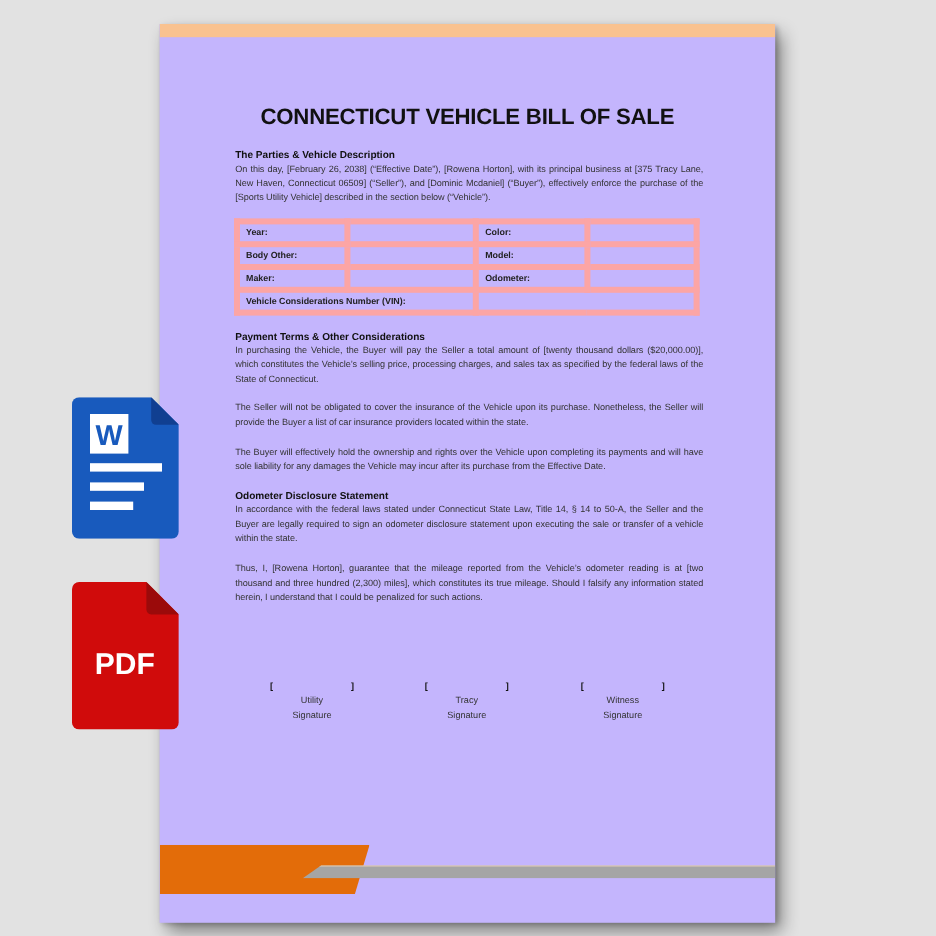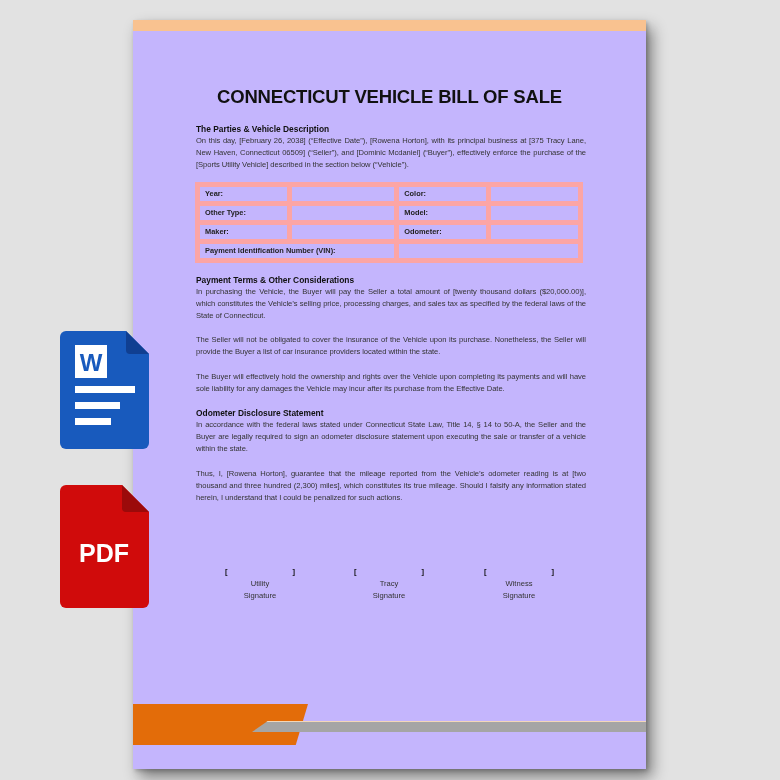--- a/index.html
+++ b/index.html
@@ -66,33 +66,33 @@
 
     <table class="veh">
       <tbody>
           <tr>
         <td class="c1">Year:</td>
         <td class="c2"></td>
         <td class="c3">Color:</td>
         <td class="c4"></td>
       </tr>
       <tr>
-        <td>Other Type:</td>
+        <td>Body Other:</td>
         <td></td>
         <td>Model:</td>
         <td></td>
       </tr>
       <tr>
         <td>Maker:</td>
         <td></td>
         <td>Odometer:</td>
         <td></td>
       </tr>
       <tr>
-        <td colspan="2">Payment Identification Number (VIN):</td>
+        <td colspan="2">Vehicle Considerations Number (VIN):</td>
         <td colspan="2"></td>
       </tr>
     </tbody>
       </table>
 
     <div style="height:11px"></div>
     <div class="h">Payment Terms &amp; Other Considerations</div>
     <div class="p">In purchasing the Vehicle, the Buyer will pay the Seller a total amount of [twenty thousand dollars ($20,000.00)], which constitutes the Vehicle’s selling price, processing charges, and sales tax as specified by the federal laws of the State of Connecticut.</div>
     <div class="gap"></div>
     <div class="p">The Seller will not be obligated to cover the insurance of the Vehicle upon its purchase. Nonetheless, the Seller will provide the Buyer a list of car insurance providers located within the state.</div>

